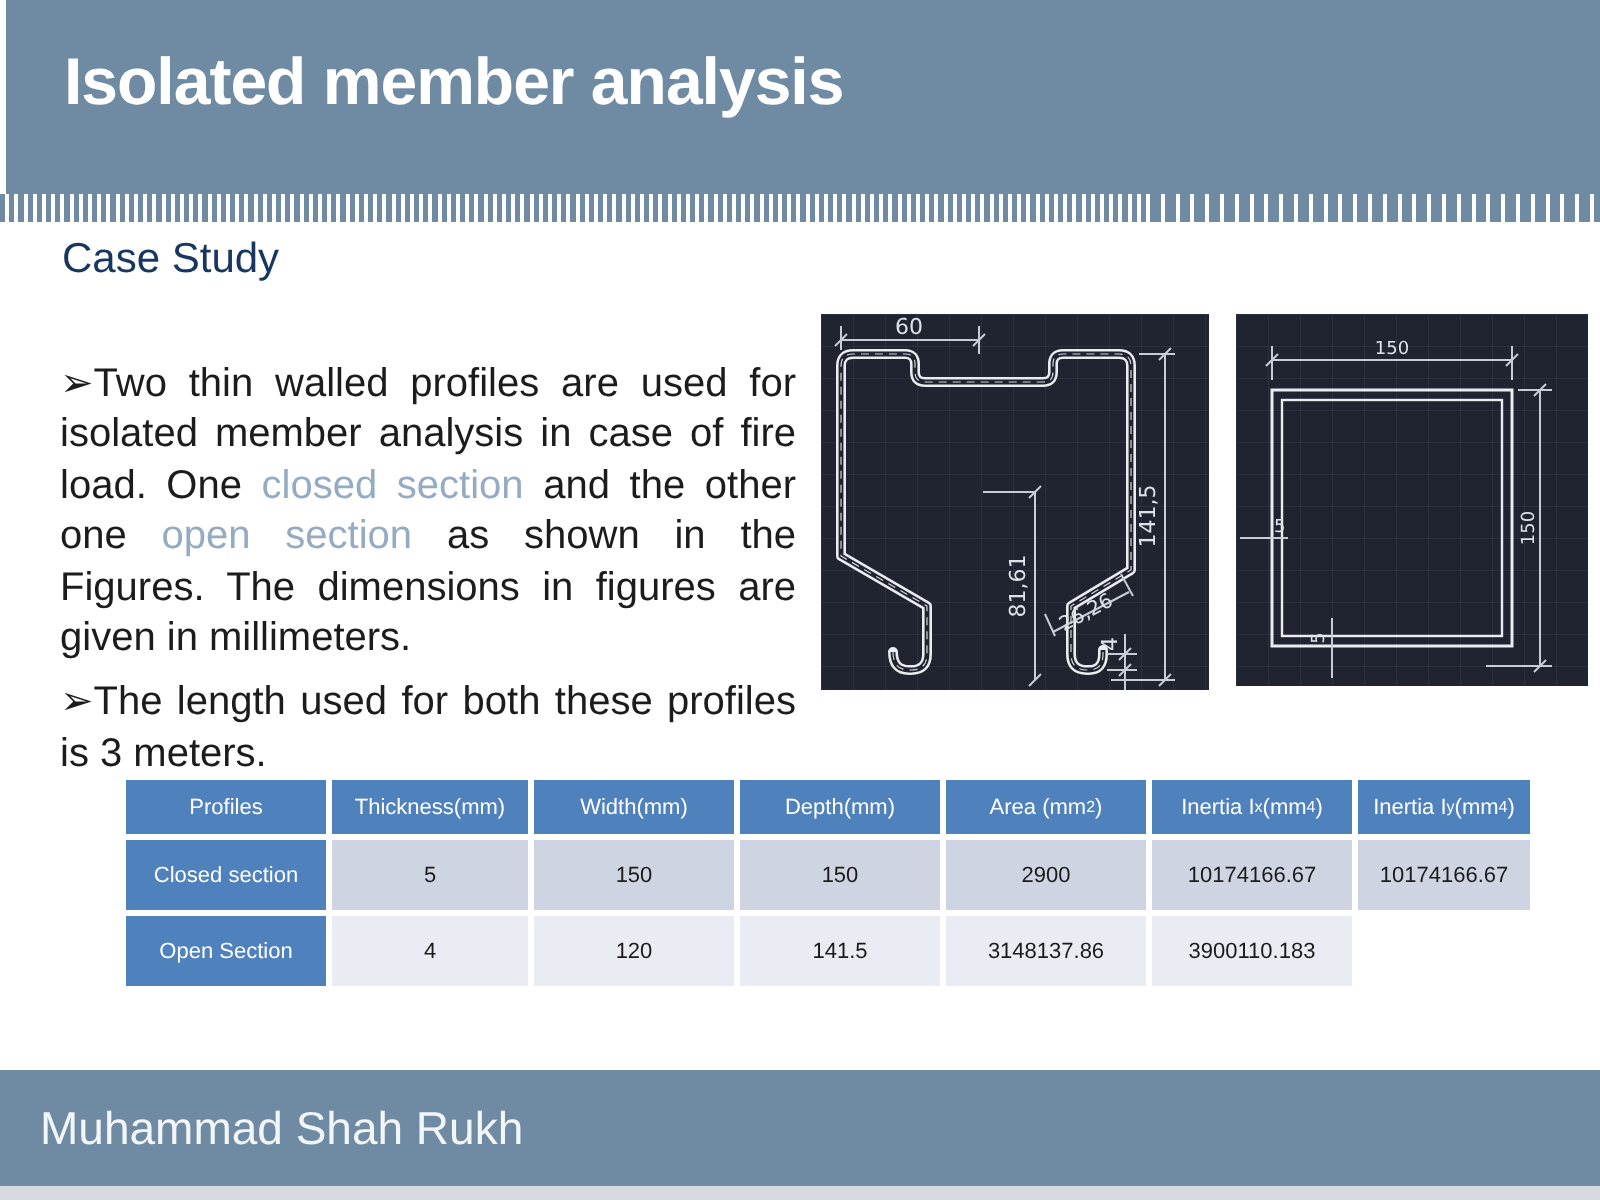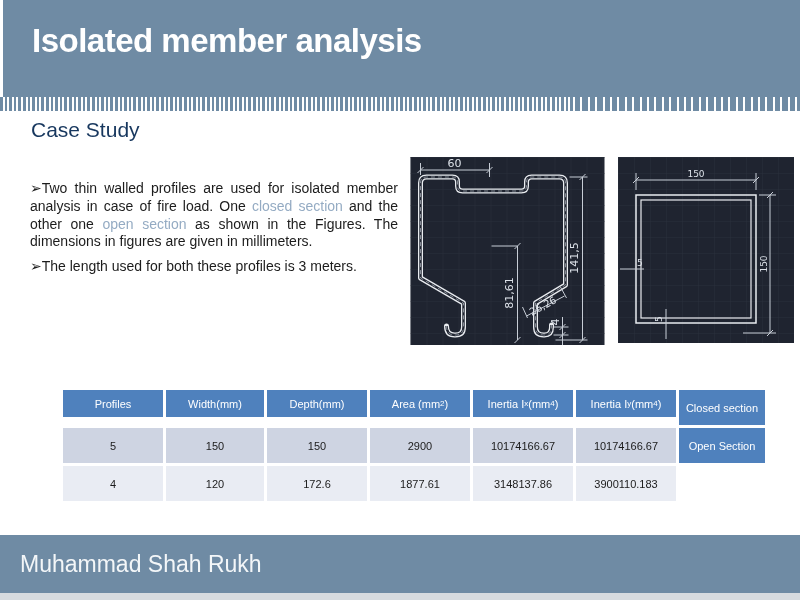--- a/index.html
+++ b/index.html
@@ -16,21 +16,21 @@
             color:#ffffff; letter-spacing:-0.5px; }
   
   .ticks { position:absolute; top:97px; left:0; right:0; height:14px; display:flex; }
   .ticks .seg1 { width:68%; height:100%;
      background:repeating-linear-gradient(90deg,#6f8ba4 0 2.6px,#ffffff 2.6px 4.6px); }
   .ticks .seg2 { flex:1; height:100%;
      background:repeating-linear-gradient(90deg,#6f8ba4 0 5.4px,#ffffff 5.4px 7.4px); }
   
   .heading { position:absolute; left:31px; top:118px; font-size:21px; font-weight:400;
              color:#17375e; }
-  .body { position:absolute; left:30px; top:180px; width:368px; font-size:14px;
+  .body { position:absolute; left:30px; top:180px; width:368px; font-size:20px;
           line-height:1.27; color:#1c1c1c; text-align:justify; }
   .body p { margin:0 0 7px 0; }
   .hl { color:#94abc3; }
   
   .fig1 { position:absolute; left:403px; top:157px; width:209px; height:188px;text-align:right; }
   .fig2 { position:absolute; left:618px; top:157px; width:176px; height:186px; }
   .fig1 svg,.fig2 svg { display:block; width:100%; height:100%; }
   svg text { font-family:"DejaVu Sans","Liberation Sans",sans-serif; fill:#dde2e9; }
   
   .tbl { position:absolute; left:63px; top:390px;
@@ -159,20 +159,23 @@
       <line x1="48" y1="152" x2="48" y2="182" stroke="#c7cdd6" stroke-width="1"></line>
       <text font-size="9" text-anchor="middle" transform="rotate(-90 44,162)" x="44" y="162">5</text>
     </svg>
   </div>
 
   <div class="tbl">
     <div class="th">
         <span>Profiles</span>
       </div>
     <div class="th">
+        <span>Thickness(mm)</span>
+      </div>
+    <div class="th">
         <span>Width(mm)</span>
       </div>
     <div class="th">
         <span>Depth(mm)</span>
       </div>
     <div class="th">
         <span>Area (mm</span>
         <sup>2</sup>
         <span>)</span>
       </div>
@@ -195,22 +198,21 @@
     <div class="cell r1">5</div>
     <div class="cell r1">150</div>
     <div class="cell r1">150</div>
     <div class="cell r1">2900</div>
     <div class="cell r1">10174166.67</div>
     <div class="cell r1">10174166.67</div>
 
     <div class="rowlabel">Open Section</div>
     <div class="cell r2">4</div>
     <div class="cell r2">120</div>
-    <div class="cell r2">172.6</div>
-    <div class="cell r2">1877.61</div>
+    <div class="cell r2">141.5</div>
     <div class="cell r2">3148137.86</div>
     <div class="cell r2">3900110.183</div>
   </div>
 
   <div class="footer">
     <div class="footer-name">Muhammad Shah Rukh</div>
   </div>
   <div class="bottom-strip"></div>
 
 </div>

